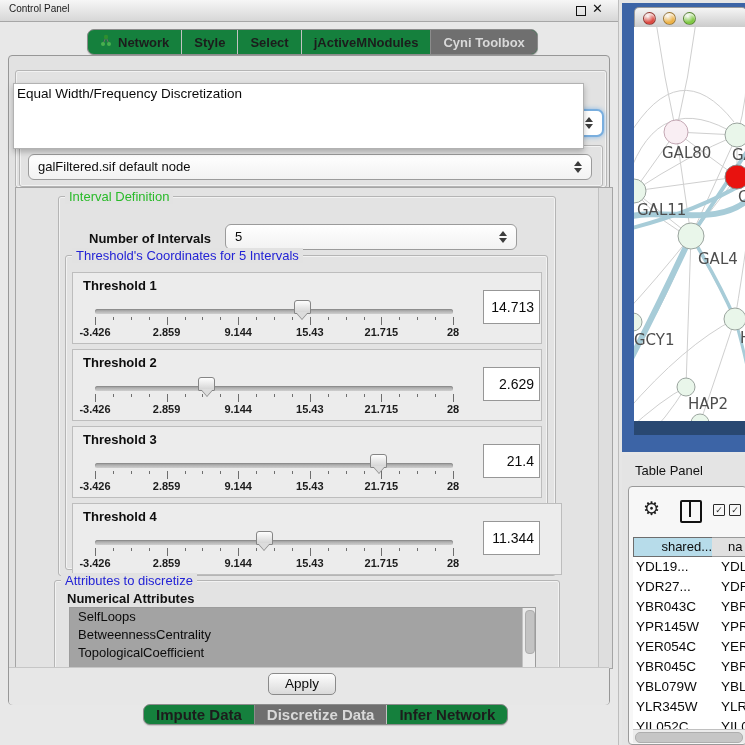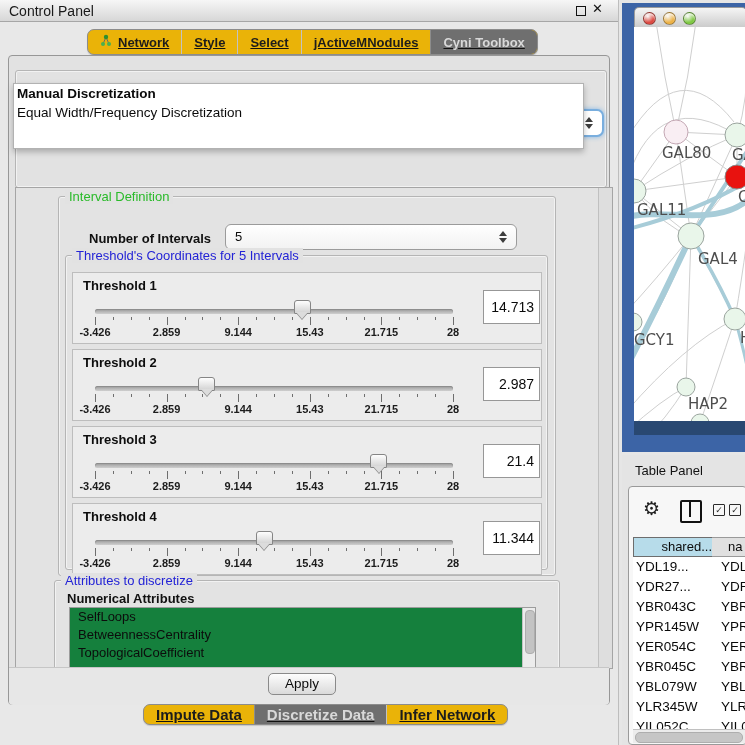--- a/index.html
+++ b/index.html
@@ -3,26 +3,26 @@
 <meta charset="utf-8">
 <style>
   html,body{margin:0;padding:0;}
   body{width:745px;height:745px;position:relative;overflow:hidden;background:#e6e6e6;
        font-family:"Liberation Sans","DejaVu Sans",sans-serif;color:#111;}
   .abs{position:absolute;}
 
   
   #control-panel{left:0;top:0;width:618px;height:745px;background:#e8e8e8;border-right:1px solid #bdbdbd;}
   #cp-titlebar{left:0;top:0;width:618px;height:21px;background:linear-gradient(#f6f6f6,#d7d7d7);border-bottom:1px solid #a6a6a6;}
-  #cp-title{left:9px;top:3px;font-size:14px;color:#1a1a1a;}
+  #cp-title{left:9px;top:3px;font-size:10px;color:#1a1a1a;}
   #float-btn{left:576px;top:6px;width:8px;height:8px;border:1.6px solid #111;}
   #close-btn{left:592px;top:1px;font-size:13px;font-weight:bold;color:#111;}
 
   
-  .tabstrip{display:flex;background:#eab308;border:1px solid #8c8c8c;border-radius:7px;overflow:hidden;height:24px;box-shadow:0 1px 1px rgba(0,0,0,.15);text-decoration:underline;}
+  .tabstrip{display:flex;background:#15803d;border:1px solid #8c8c8c;border-radius:7px;overflow:hidden;height:24px;box-shadow:0 1px 1px rgba(0,0,0,.15);}
   .seg{display:flex;align-items:center;padding:0 12px;font-size:13px;font-weight:bold;color:#1c1c1c;white-space:nowrap;}
   .seg + .seg{border-left:1px solid #c2c2c2;}
   .seg.sel{background:#6f6f6f;color:#d9d9d9;border-left-color:#8c8c8c;}
   .seg .ticon{margin-right:6px;display:inline-block;}
   #top-tabs{left:87px;top:29px;}
   #bottom-tabs{left:143px;top:704px;height:19px;}
   #bottom-tabs .seg{font-size:15px;}
 
   
   #tabpane{left:8px;top:55px;width:600px;height:648px;background:#e2e2e2;border:1px solid #979797;border-radius:4px;}
@@ -70,21 +70,21 @@
   .thr-thumb::after{content:"";position:absolute;left:1.3px;top:11px;border-left:6px solid transparent;border-right:6px solid transparent;border-top:7px solid #dcdcdc;filter:drop-shadow(0 1px 0 #858585);}
   .ticks{position:absolute;left:22px;top:44px;width:358px;height:9px;}
   .tick{position:absolute;top:0;width:1px;height:3px;background:#6e6e6e;}
   .tick.major{height:8px;}
   .ticklabels{position:absolute;left:22px;top:53px;width:358px;height:12px;}
   .ticklabel{position:absolute;transform:translateX(-50%);font-size:11px;font-weight:bold;color:#1c1c1c;white-space:nowrap;}
   .thr-value{position:absolute;left:410px;top:17px;width:50px;height:32px;background:#fff;border:1px solid #979797;font-size:14px;line-height:32px;text-align:right;padding-right:5px;color:#0a0a0a;}
 
   #attr-group{left:38px;top:392px;width:504px;height:90px;}
   #attr-list-title{position:absolute;left:12px;top:10px;font-size:13px;font-weight:bold;}
-  #attr-list{position:absolute;left:14px;top:26px;width:465px;height:60px;background:#15803d;border:1px solid #9c9c9c;overflow:hidden;}
+  #attr-list{position:absolute;left:14px;top:26px;width:465px;height:60px;background:#a3a3a3;border:1px solid #9c9c9c;overflow:hidden;}
   .attr-item{font-size:13px;line-height:18px;padding-left:8px;color:#0c0c0c;white-space:nowrap;}
   #attr-list-scroll{position:absolute;right:0;top:0;width:12px;height:60px;background:#ececec;border-left:1px solid #c2c2c2;}
   #attr-list-thumb{position:absolute;left:2px;top:2px;width:8px;height:42px;border-radius:4px;background:#c3c3c3;border:1px solid #adadad;}
 
   #apply-strip{left:0px;top:611px;width:600px;height:37px;background:#e7e7e7;border-top:1px solid #c6c6c6;border-radius:0 0 4px 4px;}
   #apply-btn{left:259px;top:5px;width:66px;height:20px;background:linear-gradient(#fdfdfd,#dadada);border:1px solid #8a8a8a;border-radius:5px;font-size:13.5px;text-align:center;line-height:20px;color:#0b0b0b;}
 
   
   #net-window{left:622px;top:3px;width:123px;height:449px;background:#3c64a6;}
   #net-titlebar{left:12px;top:4px;width:111px;height:19px;background:linear-gradient(#f5f5f5,#cccccc);border:1px solid #9b9b9b;border-bottom-color:#8a8a8a;border-radius:5px 5px 0 0;}
@@ -153,25 +153,33 @@
       <span id="algo-title">Discretization Algorithm</span>
       <div id="algo-combo" class="abs">
         <span class="updown">
             <i class="up"></i>
             <i class="dn"></i>
           </span>
       </div>
     </div>
 
     <div id="algo-popup" class="abs">
-      <div class="popup-option hl">Manual Discretization</div>
       <div class="popup-option">Equal Width/Frequency Discretization</div>
     </div>
 
     <span id="tabledata-title">Table Data</span>
+    <div id="tabledata-group" class="groupbox">
+      <div id="tabledata-combo" class="combo">
+        <span class="cval">galFiltered.sif default node</span>
+        <span class="updown">
+            <i class="up"></i>
+            <i class="dn"></i>
+          </span>
+      </div>
+    </div>
 
     <div id="viewport" class="abs">
       <div id="interval-group" class="groupbox">
         <span class="grouptitle t-green">Interval Definition</span>
         <span id="noi-label">Number of Intervals</span>
         <div id="noi-spinner" class="combo">
           <span class="cval">5</span>
           <span class="updown">
               <i class="up"></i>
               <i class="dn"></i>
@@ -245,21 +253,21 @@
                   <div class="tick major" style="left: 358px;"></div>
                 </div>
                 <div class="ticklabels">
                   <span class="ticklabel" style="left: 0px;">-3.426</span>
                   <span class="ticklabel" style="left: 71.6px;">2.859</span>
                   <span class="ticklabel" style="left: 143.2px;">9.144</span>
                   <span class="ticklabel" style="left: 214.8px;">15.43</span>
                   <span class="ticklabel" style="left: 286.4px;">21.715</span>
                   <span class="ticklabel" style="left: 358px;">28</span>
                 </div>
-                <div class="thr-value">2.987</div>
+                <div class="thr-value">2.629</div>
               </div>
               <div class="thr-panel" style="top: 170px;">
                 <div class="thr-header">Threshold 3</div>
                 <div class="thr-track"></div>
                 <div class="thr-thumb" style="left: 297.314px;"></div>
                 <div class="ticks">
                   <div class="tick major" style="left: 0px;"></div>
                   <div class="tick" style="left: 17.9px;"></div>
                   <div class="tick" style="left: 35.8px;"></div>
                   <div class="tick" style="left: 53.7px;"></div>
@@ -284,21 +292,21 @@
                 <div class="ticklabels">
                   <span class="ticklabel" style="left: 0px;">-3.426</span>
                   <span class="ticklabel" style="left: 71.6px;">2.859</span>
                   <span class="ticklabel" style="left: 143.2px;">9.144</span>
                   <span class="ticklabel" style="left: 214.8px;">15.43</span>
                   <span class="ticklabel" style="left: 286.4px;">21.715</span>
                   <span class="ticklabel" style="left: 358px;">28</span>
                 </div>
                 <div class="thr-value">21.4</div>
               </div>
-              <div class="thr-panel" style="top: 247px;">
+              <div class="thr-panel" style="top: 247px; padding-left: 20px;">
                 <div class="thr-header">Threshold 4</div>
                 <div class="thr-track"></div>
                 <div class="thr-thumb" style="left: 182.757px;"></div>
                 <div class="ticks">
                   <div class="tick major" style="left: 0px;"></div>
                   <div class="tick" style="left: 17.9px;"></div>
                   <div class="tick" style="left: 35.8px;"></div>
                   <div class="tick" style="left: 53.7px;"></div>
                   <div class="tick major" style="left: 71.6px;"></div>
                   <div class="tick" style="left: 89.5px;"></div>

